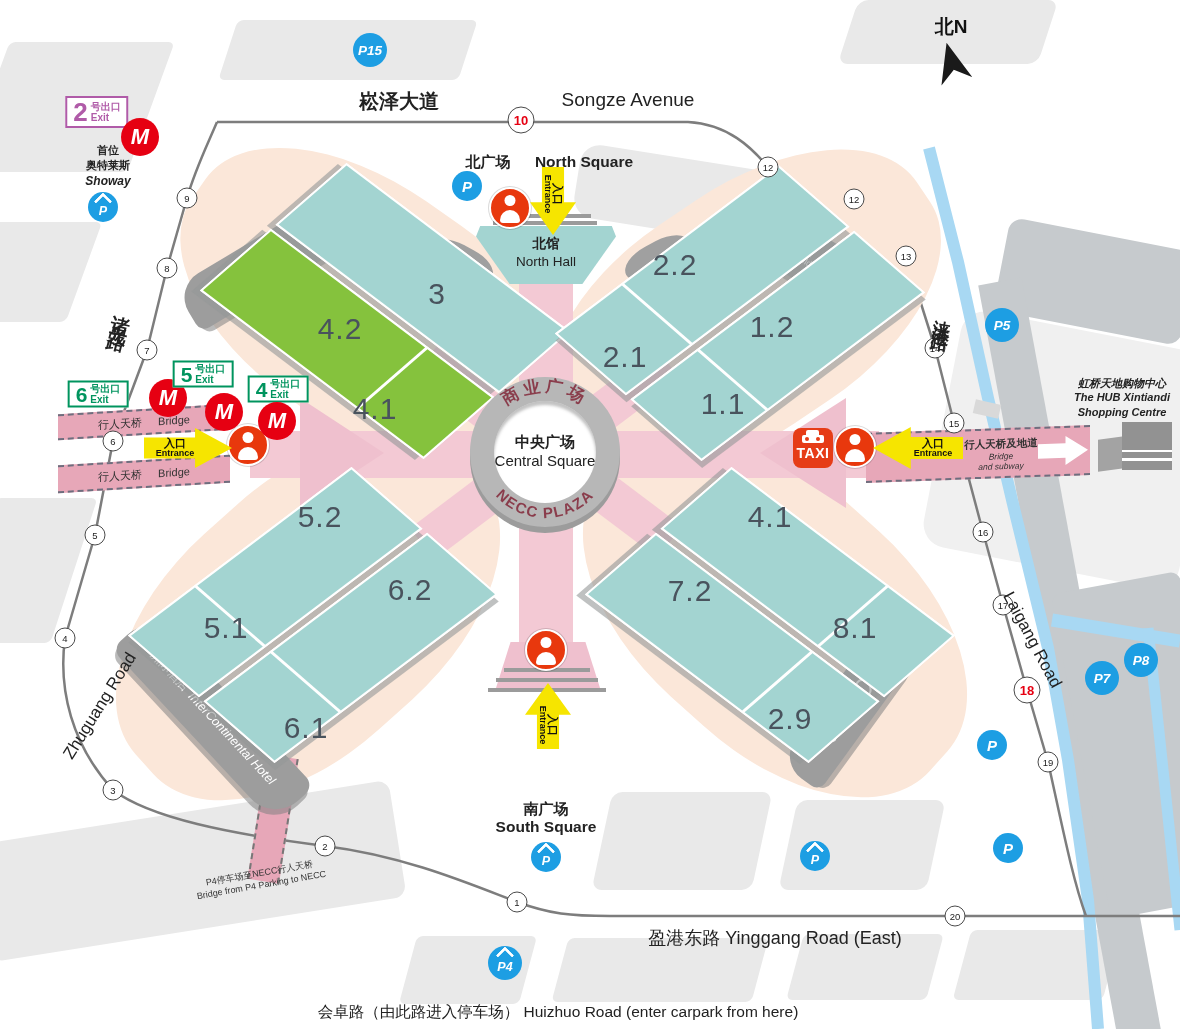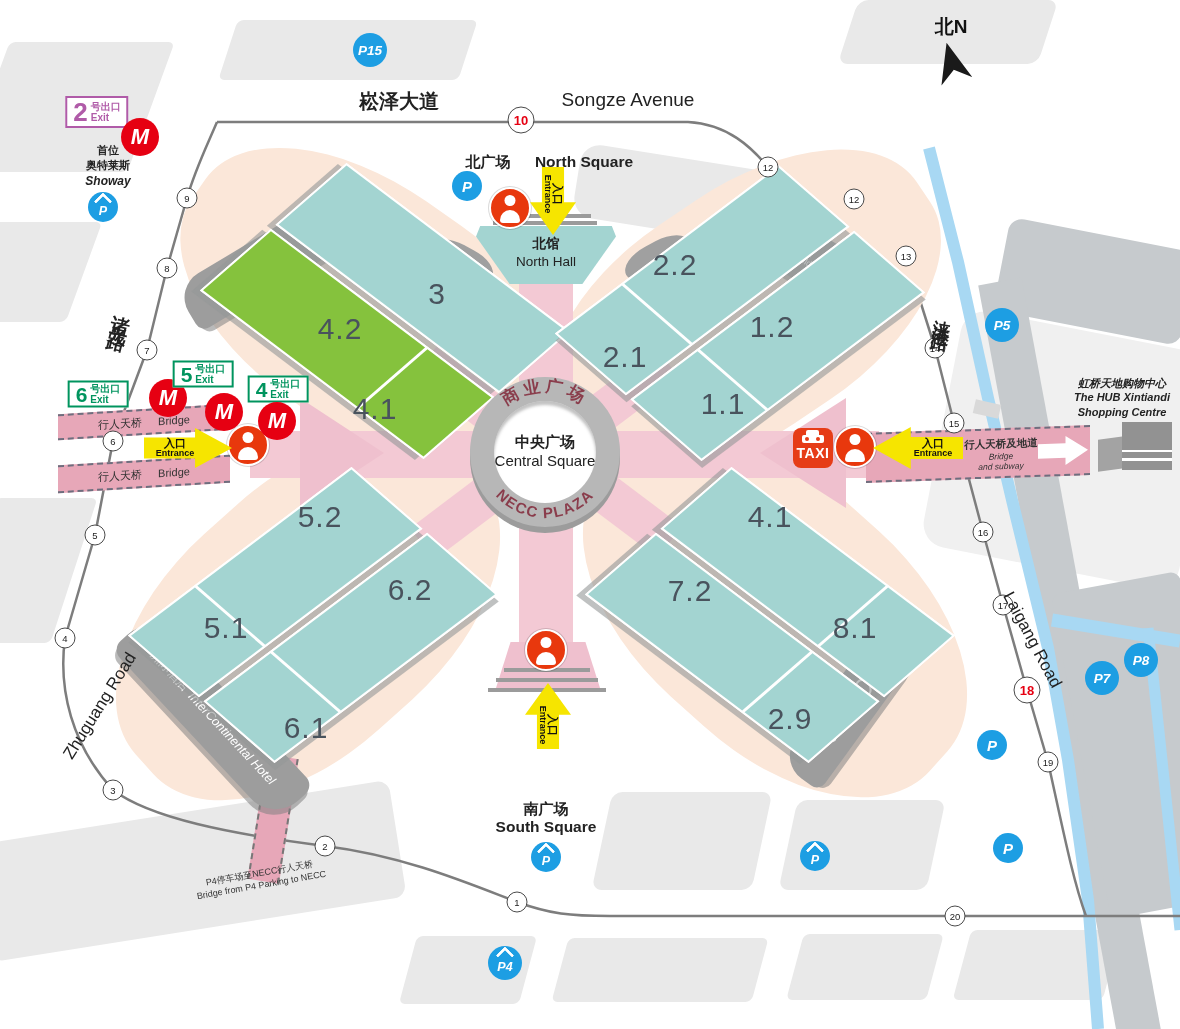--- a/index.html
+++ b/index.html
@@ -414,20 +414,22 @@
       </div>
     </div>
 
   <div id="labels">
     <div class="t" style="left:399px;top:101px;font-size:20px;font-weight:bold">崧泽大道</div>
     <div class="t" style="left:628px;top:100px;font-size:19px">Songze Avenue</div>
     <div class="t vtext" style="left:123px;top:314px;font-size:19px;font-weight:bold;letter-spacing:9px;transform:translate(-50%,-50%) rotate(14deg)">诸光路</div>
     <div class="t" style="left:100px;top:706px;font-size:17px;transform:translate(-50%,-50%) rotate(-58deg)">Zhuguang Road</div>
     <div class="t vtext" style="left:944px;top:316px;font-size:18px;font-weight:bold;letter-spacing:7px;transform:translate(-50%,-50%) rotate(10deg)">涞港路</div>
     <div class="t" style="left:1032px;top:640px;font-size:17px;transform:translate(-50%,-50%) rotate(62deg)">Laigang Road</div>
+    <div class="t" style="left:775px;top:938px;font-size:18px">盈港东路 Yinggang Road (East)</div>
+    <div class="t" style="left:558px;top:1012px;font-size:15.5px">会卓路（由此路进入停车场）  Huizhuo Road (enter carpark from here)</div>
 
     <div class="t" style="left:488px;top:162px;font-size:15px;font-weight:bold">北广场</div>
     <div class="t" style="left:584px;top:162px;font-size:15.5px;font-weight:bold">North Square</div>
     <div class="t" style="left:546px;top:809px;font-size:15px;font-weight:bold">南广场</div>
     <div class="t" style="left:546px;top:827px;font-size:15.5px;font-weight:bold">South Square</div>
     <div class="t" style="left:546px;top:244px;font-size:13.5px;font-weight:bold">北馆</div>
     <div class="t" style="left:546px;top:261px;font-size:13.5px">North Hall</div>
     <div class="t" style="left:545px;top:442px;font-size:15px;font-weight:bold">中央广场</div>
     <div class="t" style="left:545px;top:460px;font-size:15px">Central Square</div>
 

